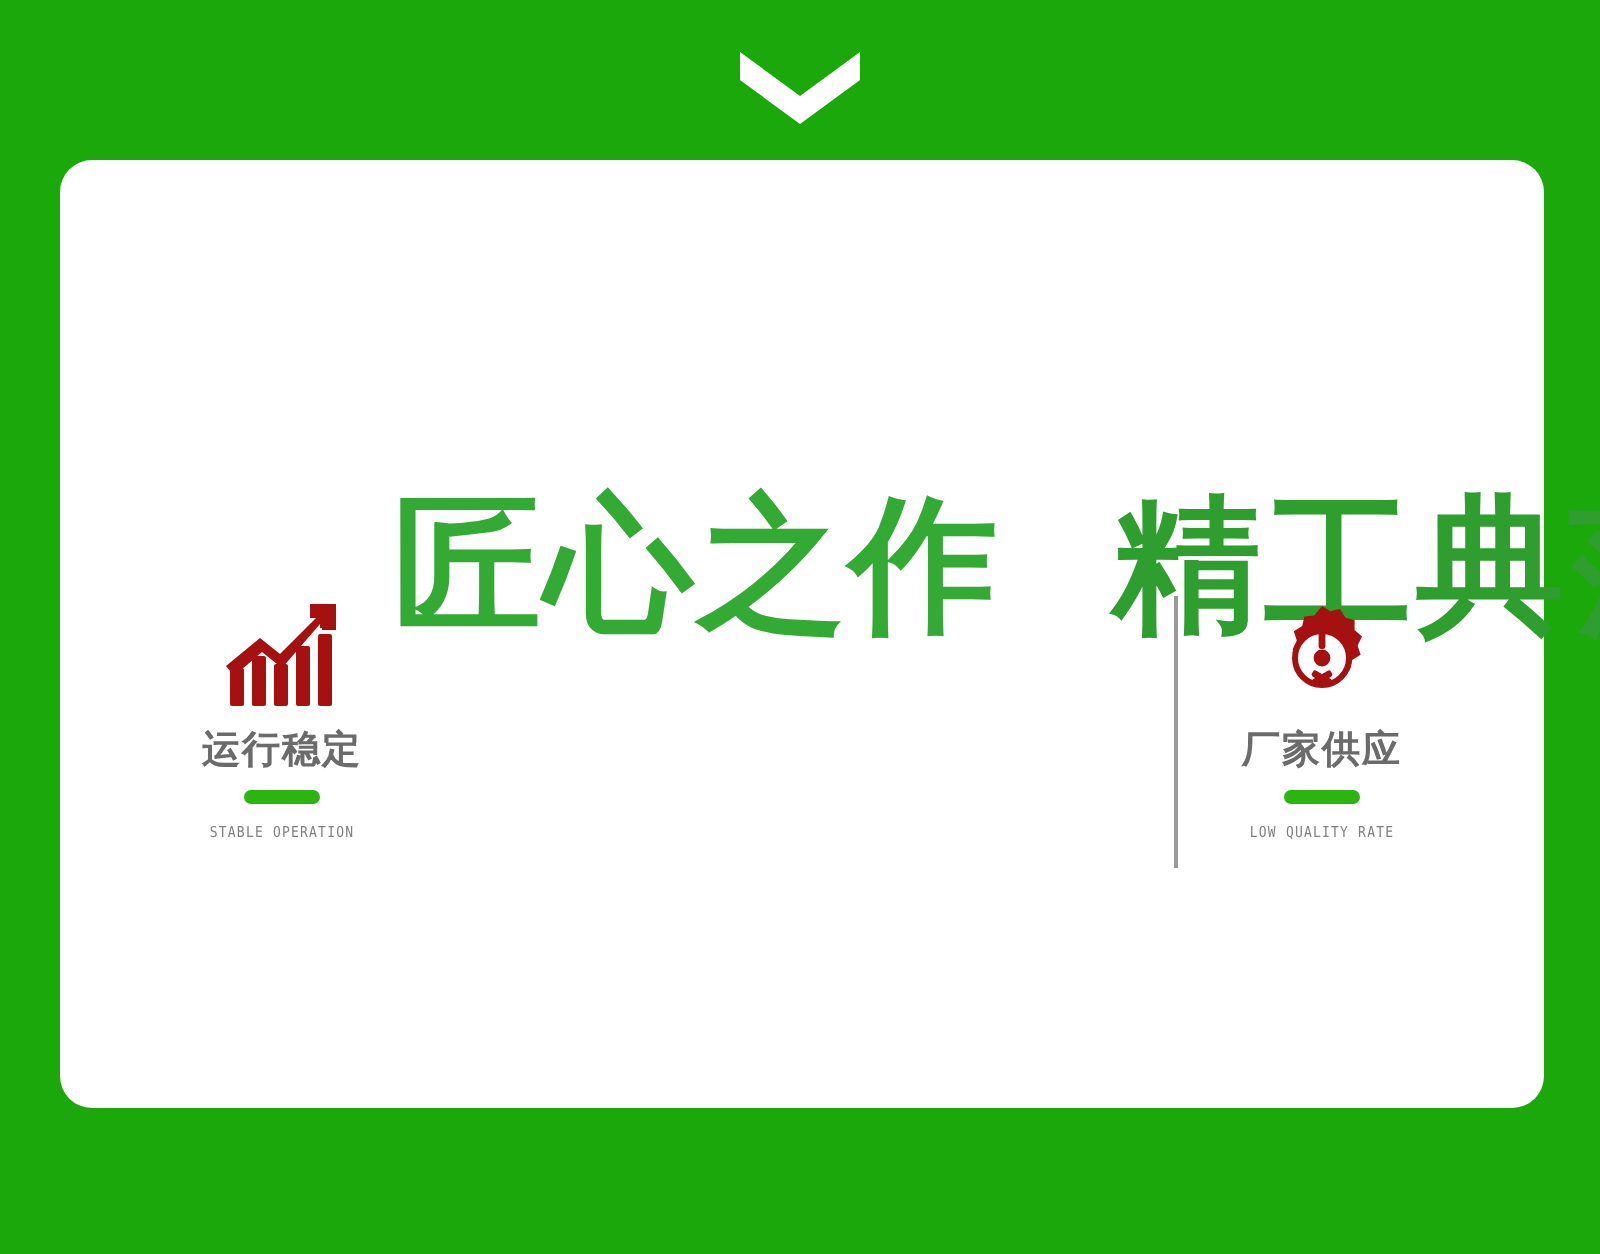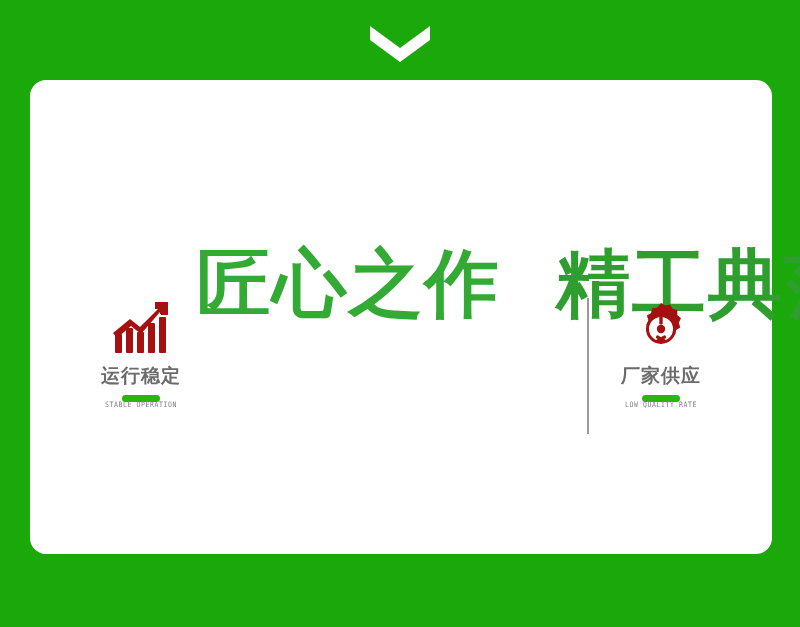--- a/index.html
+++ b/index.html
@@ -112,20 +112,21 @@
 
   .pill {
     margin-top: 10px;
     width: 38px;
     height: 7px;
     border-radius: 4px;
     background: #2ab50f;
   }
 
   .f-sub {
+    margin-top: 11px;
     color: #808080;
     font-family: "DejaVu Sans Mono", "Liberation Mono", monospace;
     font-size: 6.5px;
     letter-spacing: 0.6px;
     line-height: 1;
     white-space: nowrap;
     transform: scaleY(1.15);
   }
 </style>
 </head>

